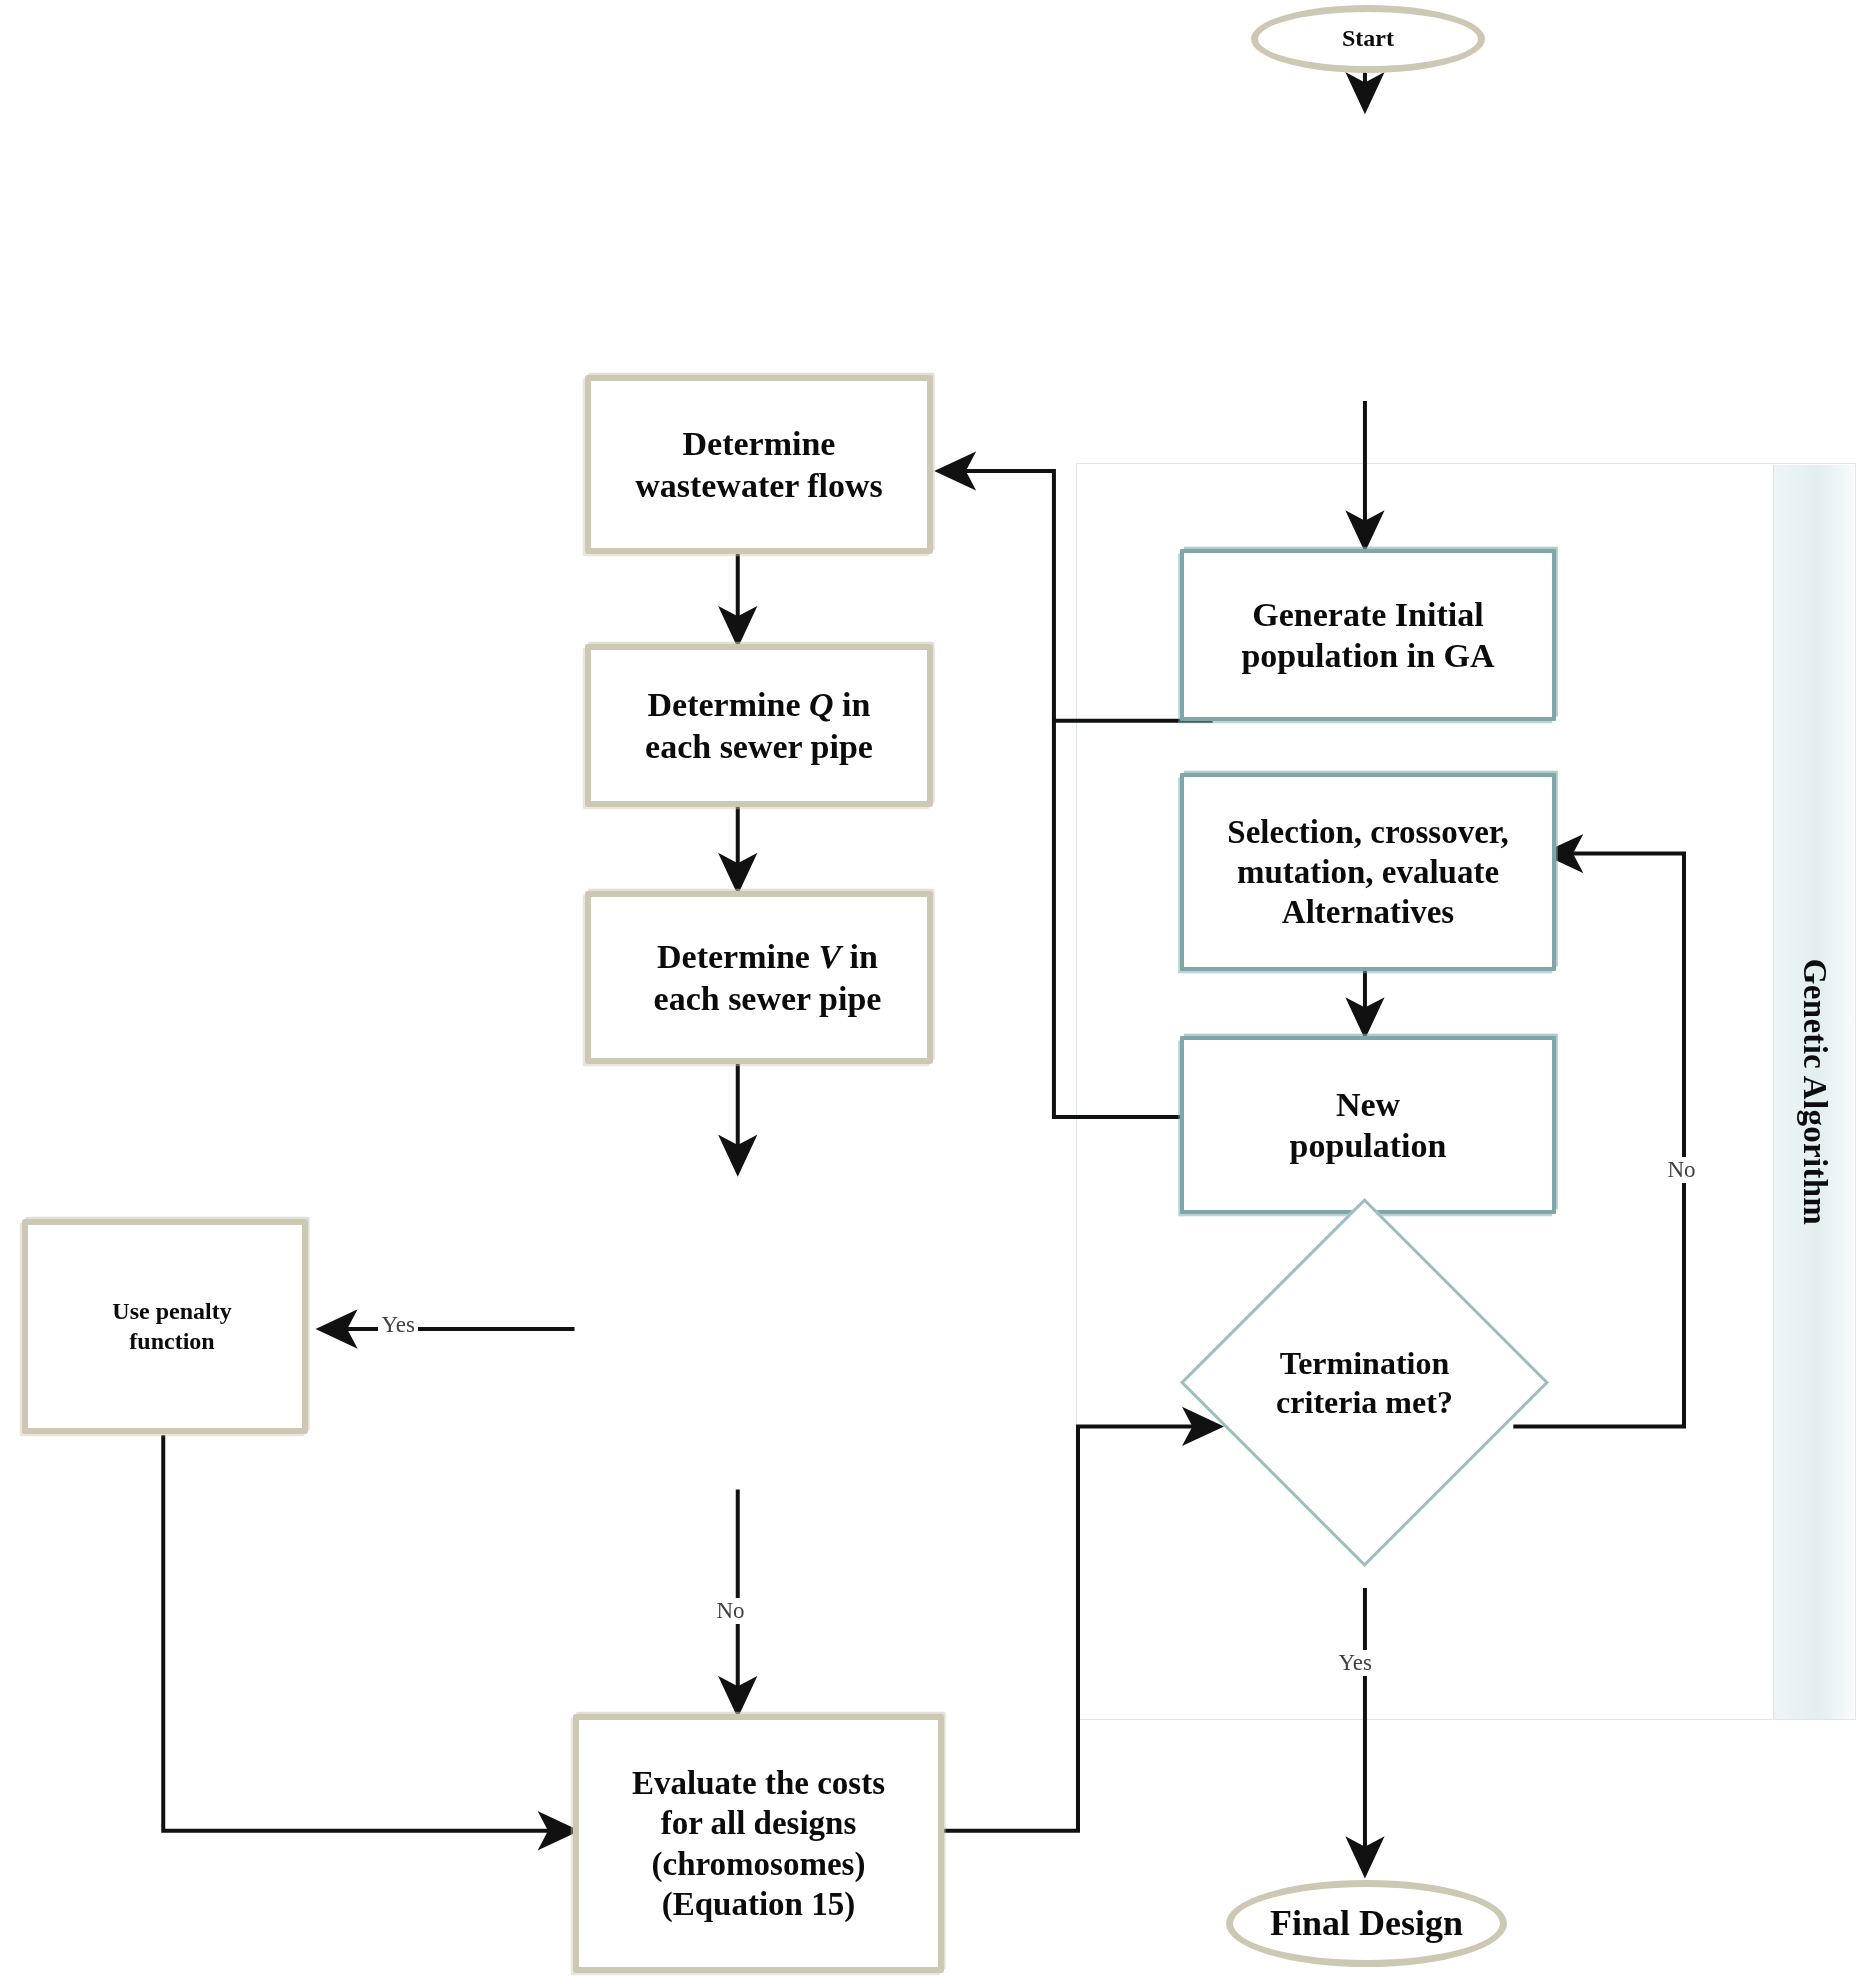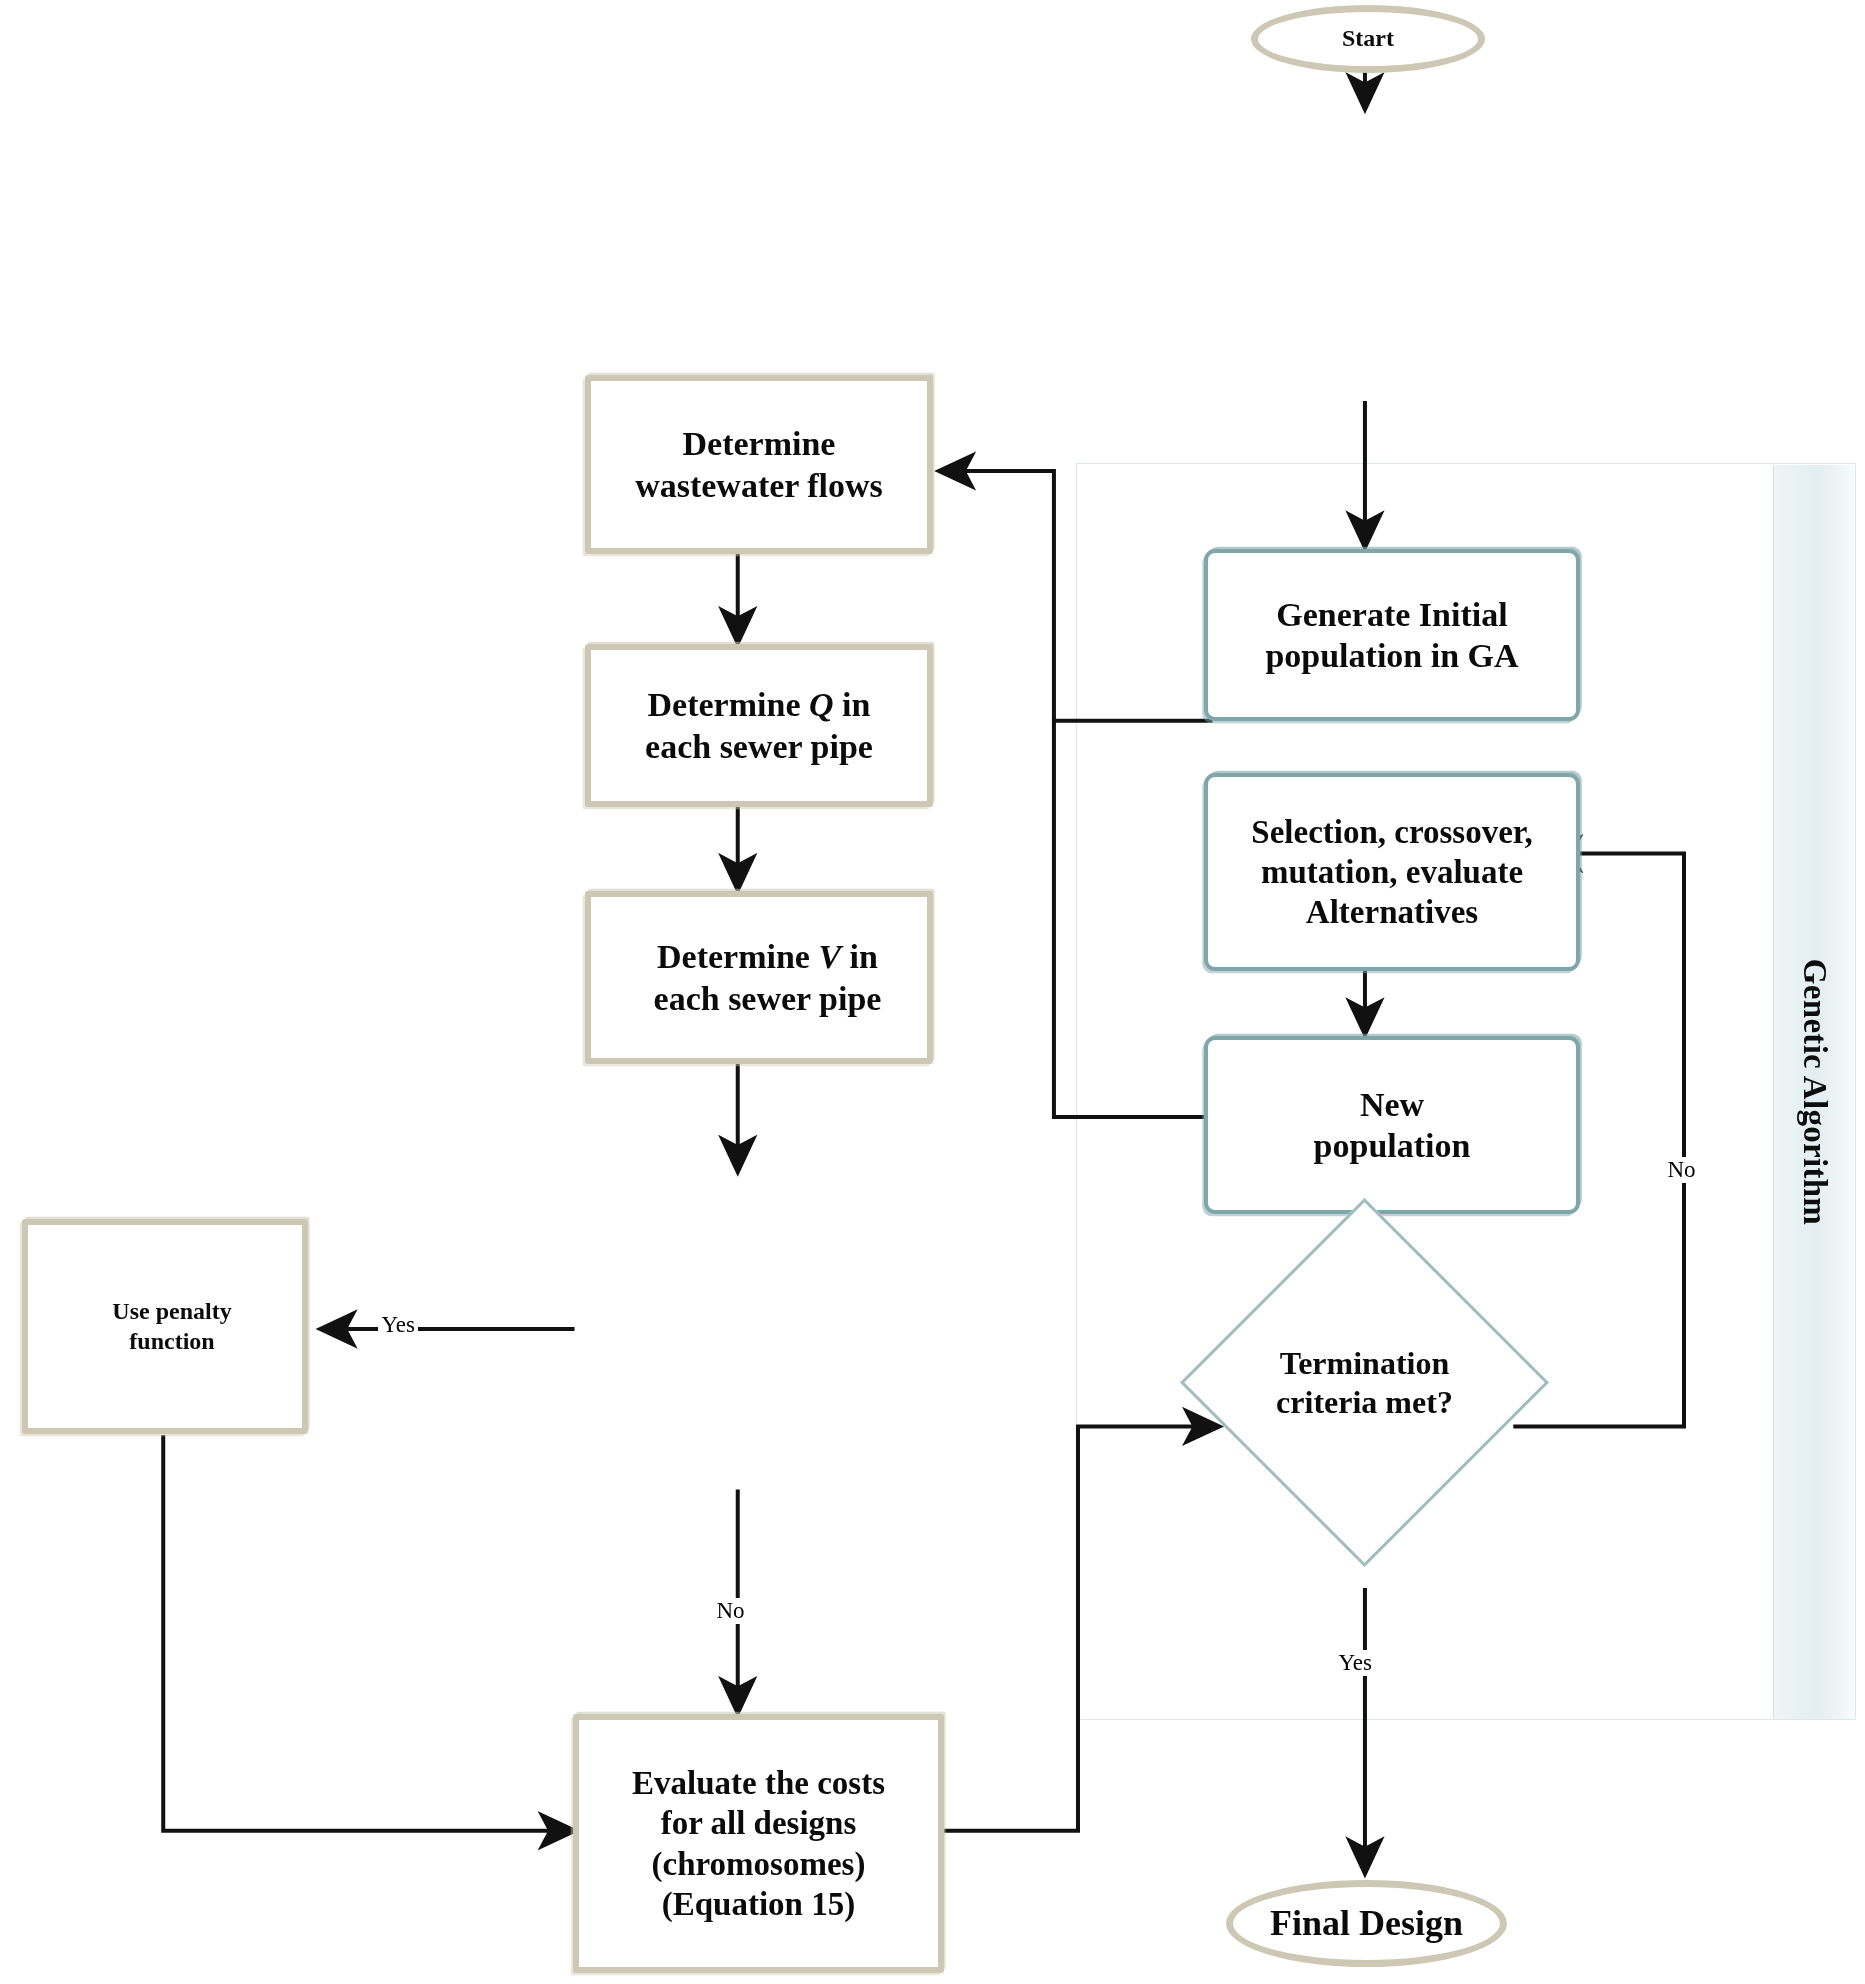--- a/index.html
+++ b/index.html
@@ -55,24 +55,23 @@
   
   .box-tan{
     border:6.3px solid #ccc8b4;
     border-radius:2.9px;
     box-shadow: 2.3px -2.9px 0 -0.6px rgba(204,200,180,.55),
                -2.9px  2.9px 0 -0.6px rgba(204,200,180,.45);
   }
   
   .box-teal{
     border:4px solid #7fa6a9;
-    border-radius:11px;
+    border-radius:1px;
     box-shadow: 2.9px -3.4px 0 -1.1px rgba(127,166,169,.6),
                -2.9px  3.4px 0 -1.1px rgba(127,166,169,.5);
-    margin-left: 24px;
   }
 
   
   .ellipse{
     border:7.4px solid #ccc8b4;
     border-radius:50%;
   }
 
   
   .diamond{
@@ -94,21 +93,21 @@
     text-align:center;
     font-weight:700;
     color:#0b0b0b;
     line-height:1.2;
     width:96%;
   }
 
   
   .elabel{
     position:absolute;
-    color:#000000;
+    color:#404040;
     font-size:23px;
     font-weight:400;
     background:#fff;
     padding:0 3.4px;
     white-space:nowrap;
   }
 </style>
 </head>
 <body>
 

